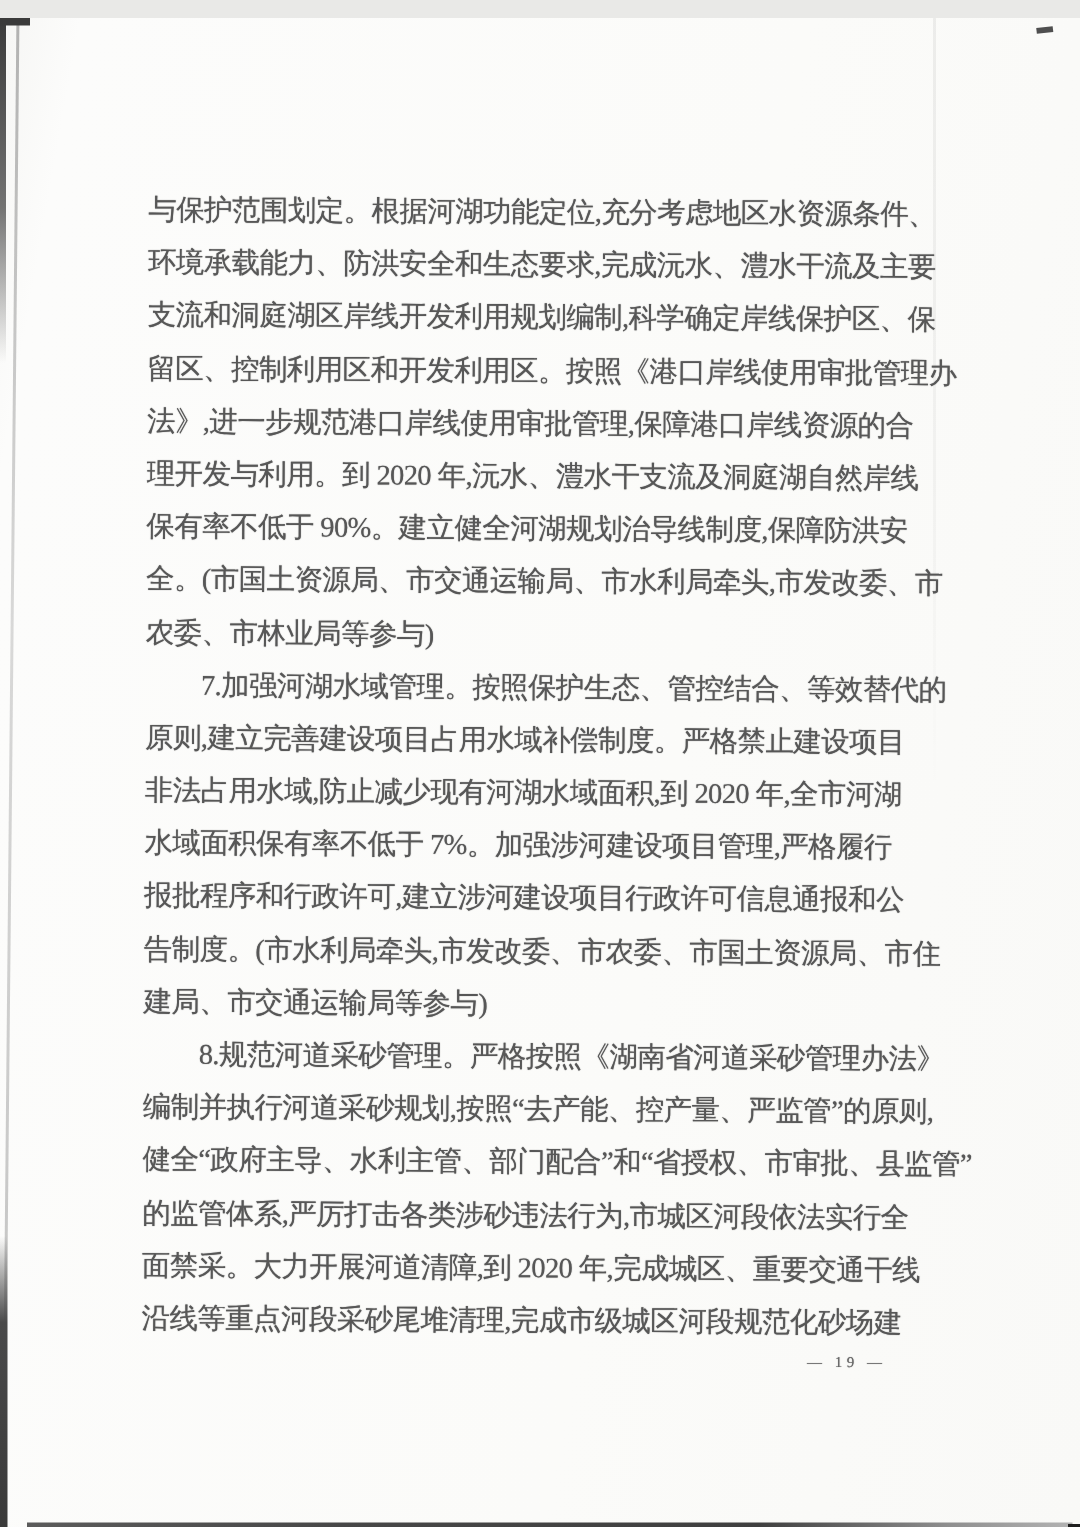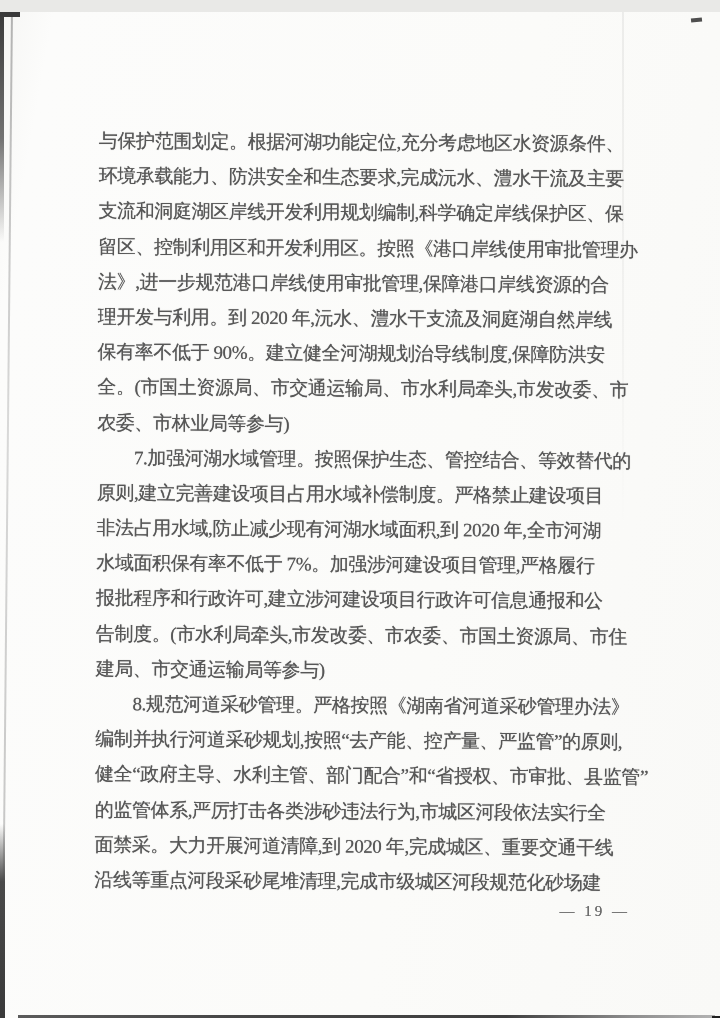--- a/index.html
+++ b/index.html
@@ -93,22 +93,22 @@
     white-space: nowrap;
     height: 35.2px;
   }
   .text-block .line.indent {
     padding-left: 37px;
   }
   .page-number {
     position: absolute;
     left: 538px; top: 891px;
     width: 92px;
-    text-align: right;
-    font-size: 15px;
+    text-align: left;
+    font-size: 10px;
     letter-spacing: 3px;
     color: #686868;
     text-shadow: 0 0 0.6px rgba(104,104,104,.8);
     white-space: nowrap;
   }
 </style>
 </head>
 <body>
 
 <div class="page">

